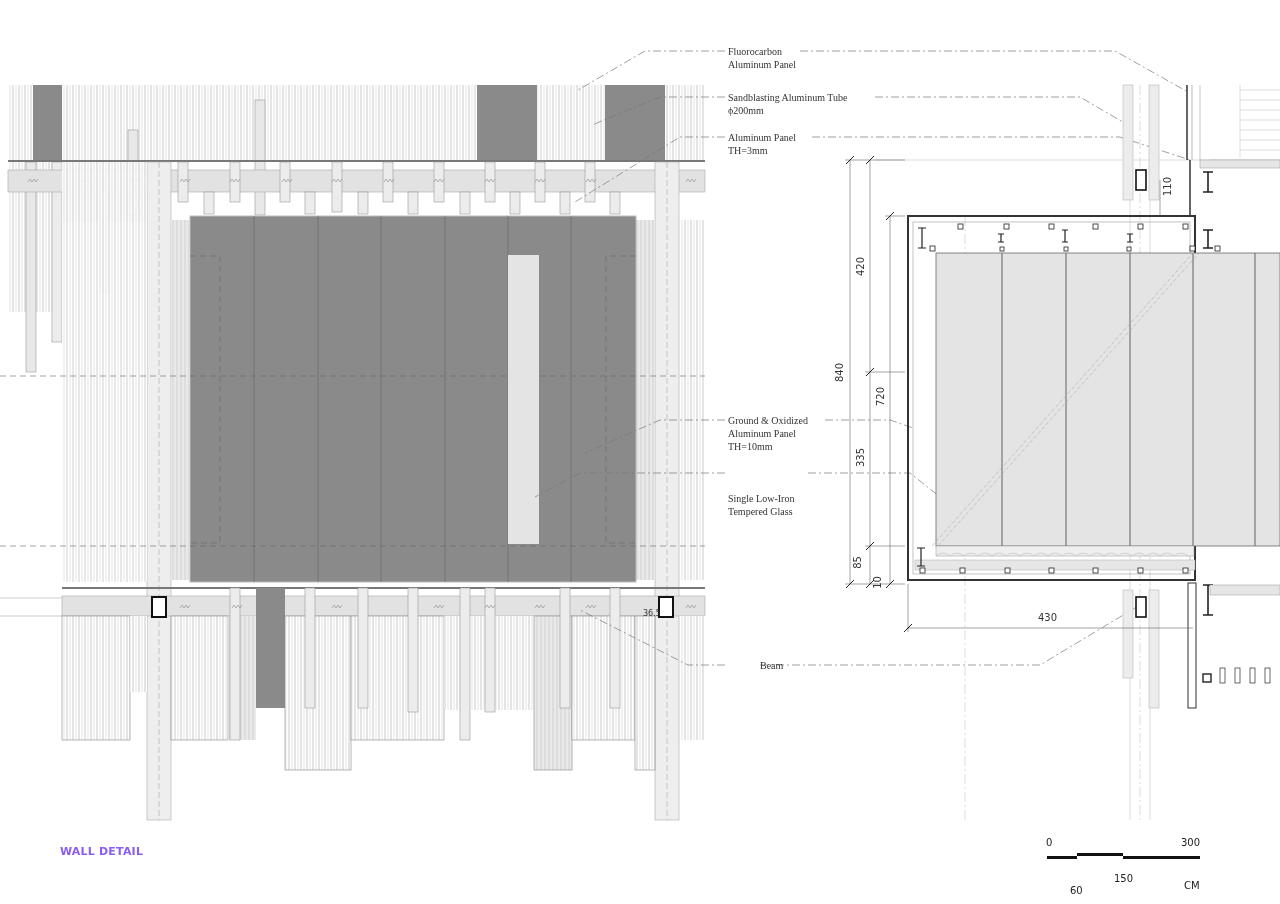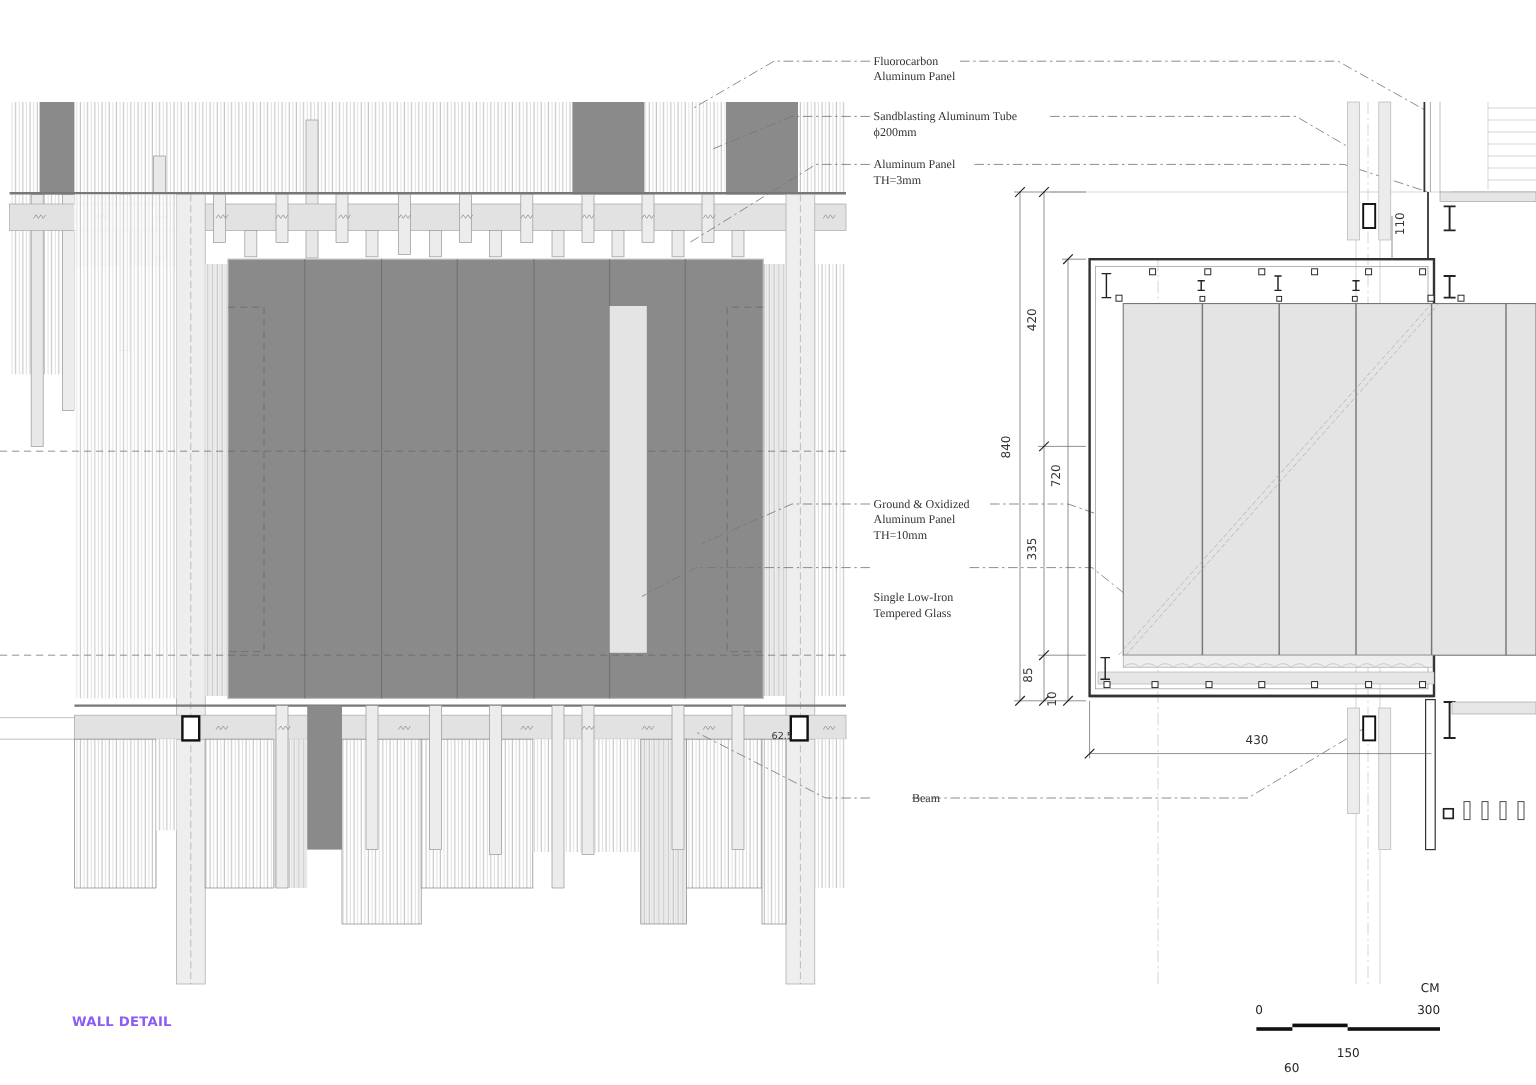--- a/index.html
+++ b/index.html
@@ -333,22 +333,22 @@
 
 <div id="dims">
     <span class="dim v" style="left: 830px; top: 367px;">840</span>
     <span class="dim v" style="left: 851px; top: 261px;">420</span>
     <span class="dim v" style="left: 871px; top: 391px;">720</span>
     <span class="dim v" style="left: 851px; top: 452px;">335</span>
     <span class="dim v" style="left: 851px; top: 557px;">85</span>
     <span class="dim v" style="left: 871px; top: 577px;">10</span>
     <span class="dim v" style="left: 1158px; top: 181px;">110</span>
     <span class="dim" style="left: 1038px; top: 612px;">430</span>
-    <span class="dim" style="left: 643px; top: 609px; font-size: 8px;">62.5</span>
+    <span class="dim" style="left: 643px; top: 609px; font-size: 8px;">36.5</span>
   </div>
 
 <span class="scale-lbl" style="left:1046px;top:837px;">0</span>
 <span class="scale-lbl" style="left:1070px;top:837px;margin-top:48px;">60</span>
 <span class="scale-lbl" style="left:1114px;top:837px;margin-top:36px;">150</span>
 <span class="scale-lbl" style="left:1181px;top:837px;">300</span>
-<span class="scale-lbl" style="left:1184px;top:819px;">CM</span>
+<span class="scale-lbl" style="left:1184px;top:880px;">CM</span>
 
 <div class="title">WALL DETAIL</div>
 
 </body></html>

